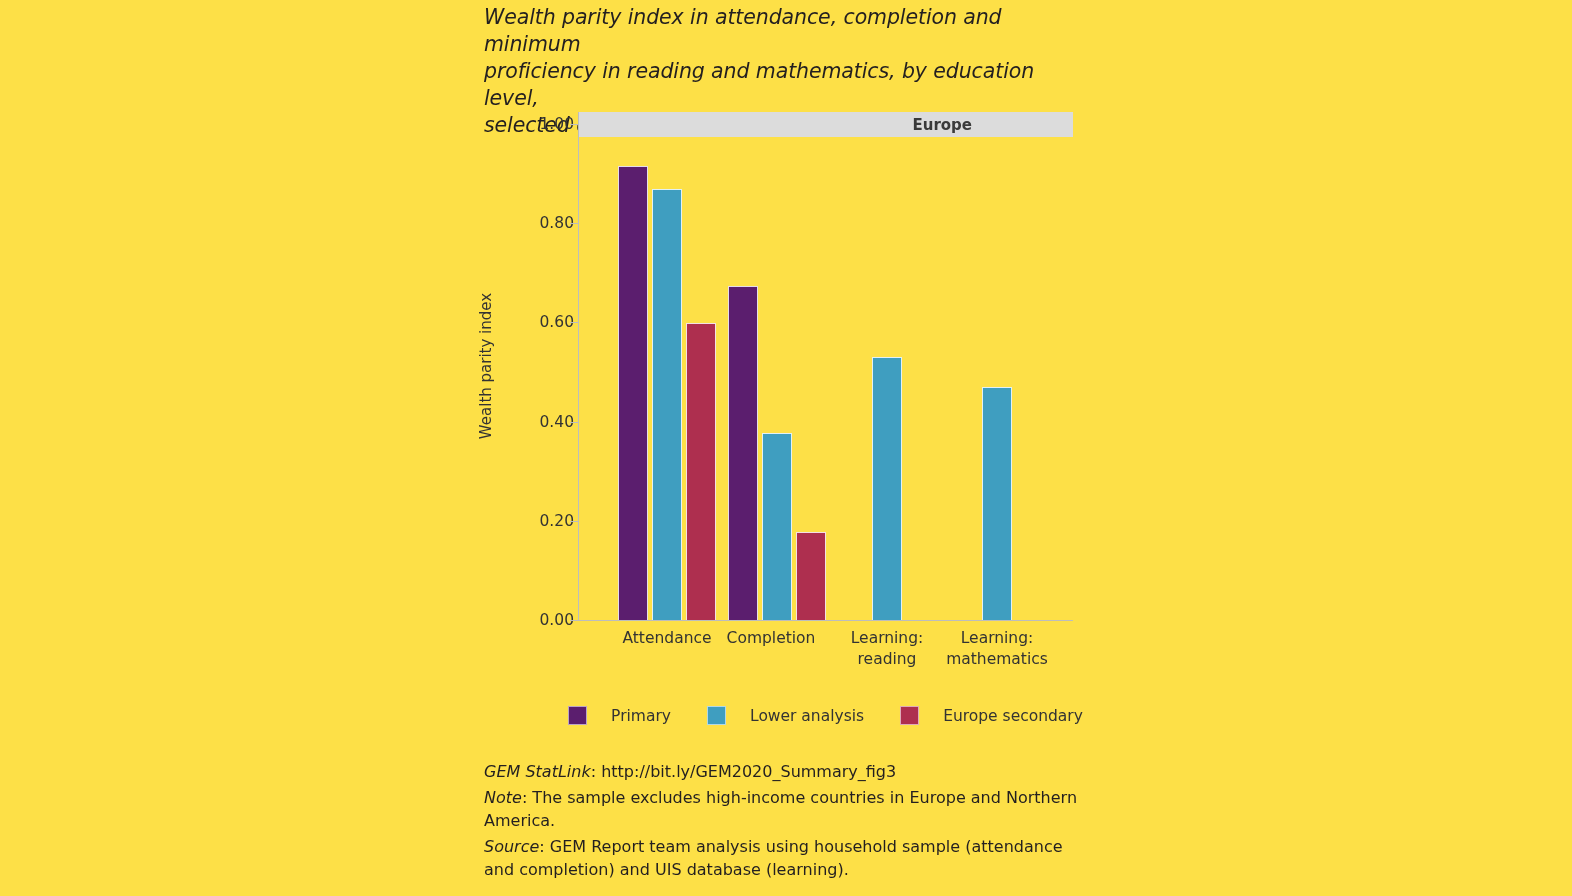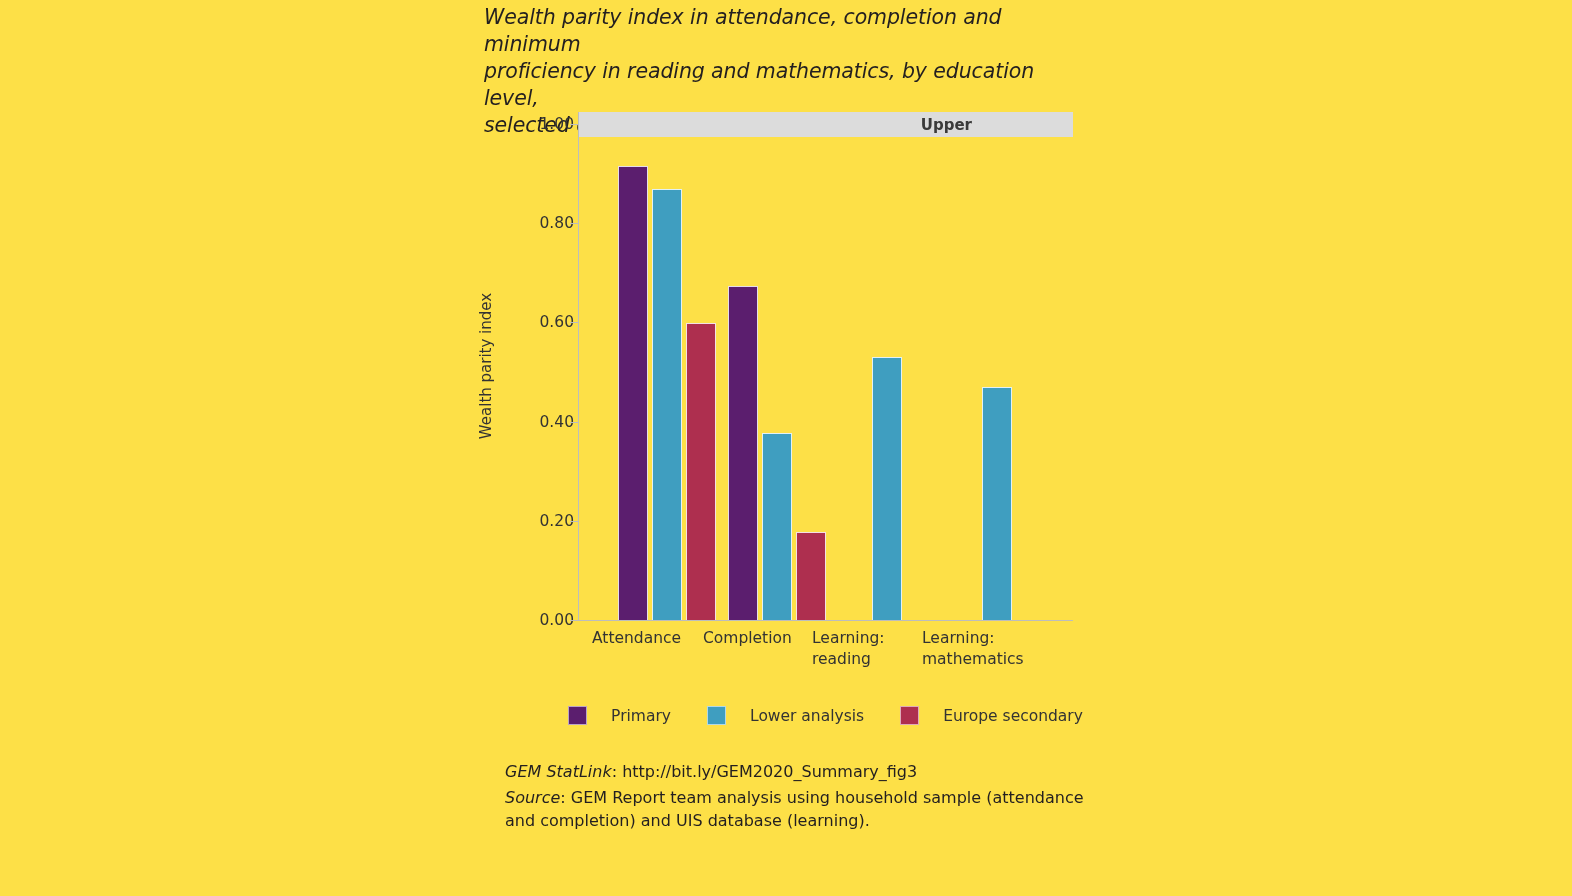--- a/index.html
+++ b/index.html
@@ -96,20 +96,21 @@
     width: 30px;
     border: 1px solid rgba(255,255,255,0.85);
     border-bottom: none;
   }
 
   
   .xtick {
     position: absolute;
     top: 516px;
     width: 150px;
+    text-align: center;
     font-size: 15.5px;
     line-height: 21px;
     color: #333;
     transform: translateX(-50%);
     white-space: pre-line;
     font-family: "DejaVu Sans", sans-serif;
   }
 
   
   #legend {
@@ -140,36 +141,36 @@
   
   #footnotes {
     position: absolute;
     left: 484px; top: 760px;
     width: 600px;
     font-size: 16px;
     line-height: 23px;
     color: #231f20;
     font-family: "DejaVu Sans", sans-serif;
   }
-  .footnote { margin-bottom: 3px; margin-left: 21px; }
+  .footnote { margin-bottom: 3px; }
   .footnote em { font-style: italic; }
 </style>
 </head>
 <body>
 
 <div id="page">
 
   <div id="figure-title">Wealth parity index in attendance, completion and minimum
 proficiency in reading and mathematics, by education level,
 selected countries, 2013–17</div>
 
   <div id="plot-area">
 
     <div id="parity-band"></div>
-    <div id="parity-label">Upper</div>
+    <div id="parity-label">Europe</div>
 
     <div class="axis-line-v"></div>
     <div class="axis-line-h"></div>
 
     <div id="y-axis-ticks">
         <div class="ytick" style="top: 508px;">0.00</div>
         <div class="ytick-mark" style="top: 508px;"></div>
         <div class="ytick" style="top: 408.8px;">0.20</div>
         <div class="ytick-mark" style="top: 408.8px;"></div>
         <div class="ytick" style="top: 309.6px;">0.40</div>
@@ -188,21 +189,21 @@
         <div class="bar" title="Lower secondary — Attendance: 0.868" style="left: 74px; height: 430.528px; background: rgb(63, 158, 192);"></div>
         <div class="bar" title="Upper secondary — Attendance: 0.598" style="left: 108px; height: 296.608px; background: rgb(174, 47, 79);"></div>
         <div class="bar" title="Primary — Completion: 0.673" style="left: 150px; height: 333.808px; background: rgb(91, 30, 110);"></div>
         <div class="bar" title="Lower secondary — Completion: 0.377" style="left: 184px; height: 186.992px; background: rgb(63, 158, 192);"></div>
         <div class="bar" title="Upper secondary — Completion: 0.177" style="left: 218px; height: 87.792px; background: rgb(174, 47, 79);"></div>
         <div class="bar" title="Lower secondary — Learning: reading: 0.530" style="left: 294px; height: 262.88px; background: rgb(63, 158, 192);"></div>
         <div class="bar" title="Lower secondary — Learning: mathematics: 0.470" style="left: 404px; height: 233.12px; background: rgb(63, 158, 192);"></div>
       </div>
     <div id="x-axis-ticks">
         <div class="xtick" style="left: 89px;">Attendance</div>
-        <div class="xtick" style="left: 200px;">Completion</div>
+        <div class="xtick" style="left: 193px;">Completion</div>
         <div class="xtick" style="left: 309px;">Learning:
 reading</div>
         <div class="xtick" style="left: 419px;">Learning:
 mathematics</div>
       </div>
   </div>
 
   <div id="legend">
       <div class="legend-item">
         <span class="legend-swatch" style="background: rgb(91, 30, 110);"></span>
@@ -213,16 +214,17 @@
         <span class="legend-text">Lower analysis</span>
       </div>
       <div class="legend-item">
         <span class="legend-swatch" style="background: rgb(174, 47, 79);"></span>
         <span class="legend-text">Europe secondary</span>
       </div>
     </div>
 
   <div id="footnotes">
       <div class="footnote"><em>GEM StatLink</em>: <span>http://bit.ly/GEM2020_Summary_fig3</span></div>
+      <div class="footnote"><em>Note</em>: <span>The sample excludes high-income countries in Europe and Northern America.</span></div>
       <div class="footnote"><em>Source</em>: <span>GEM Report team analysis using household sample (attendance and completion) and UIS database (learning).</span></div>
     </div>
 
 </div>
 
 </body></html>

